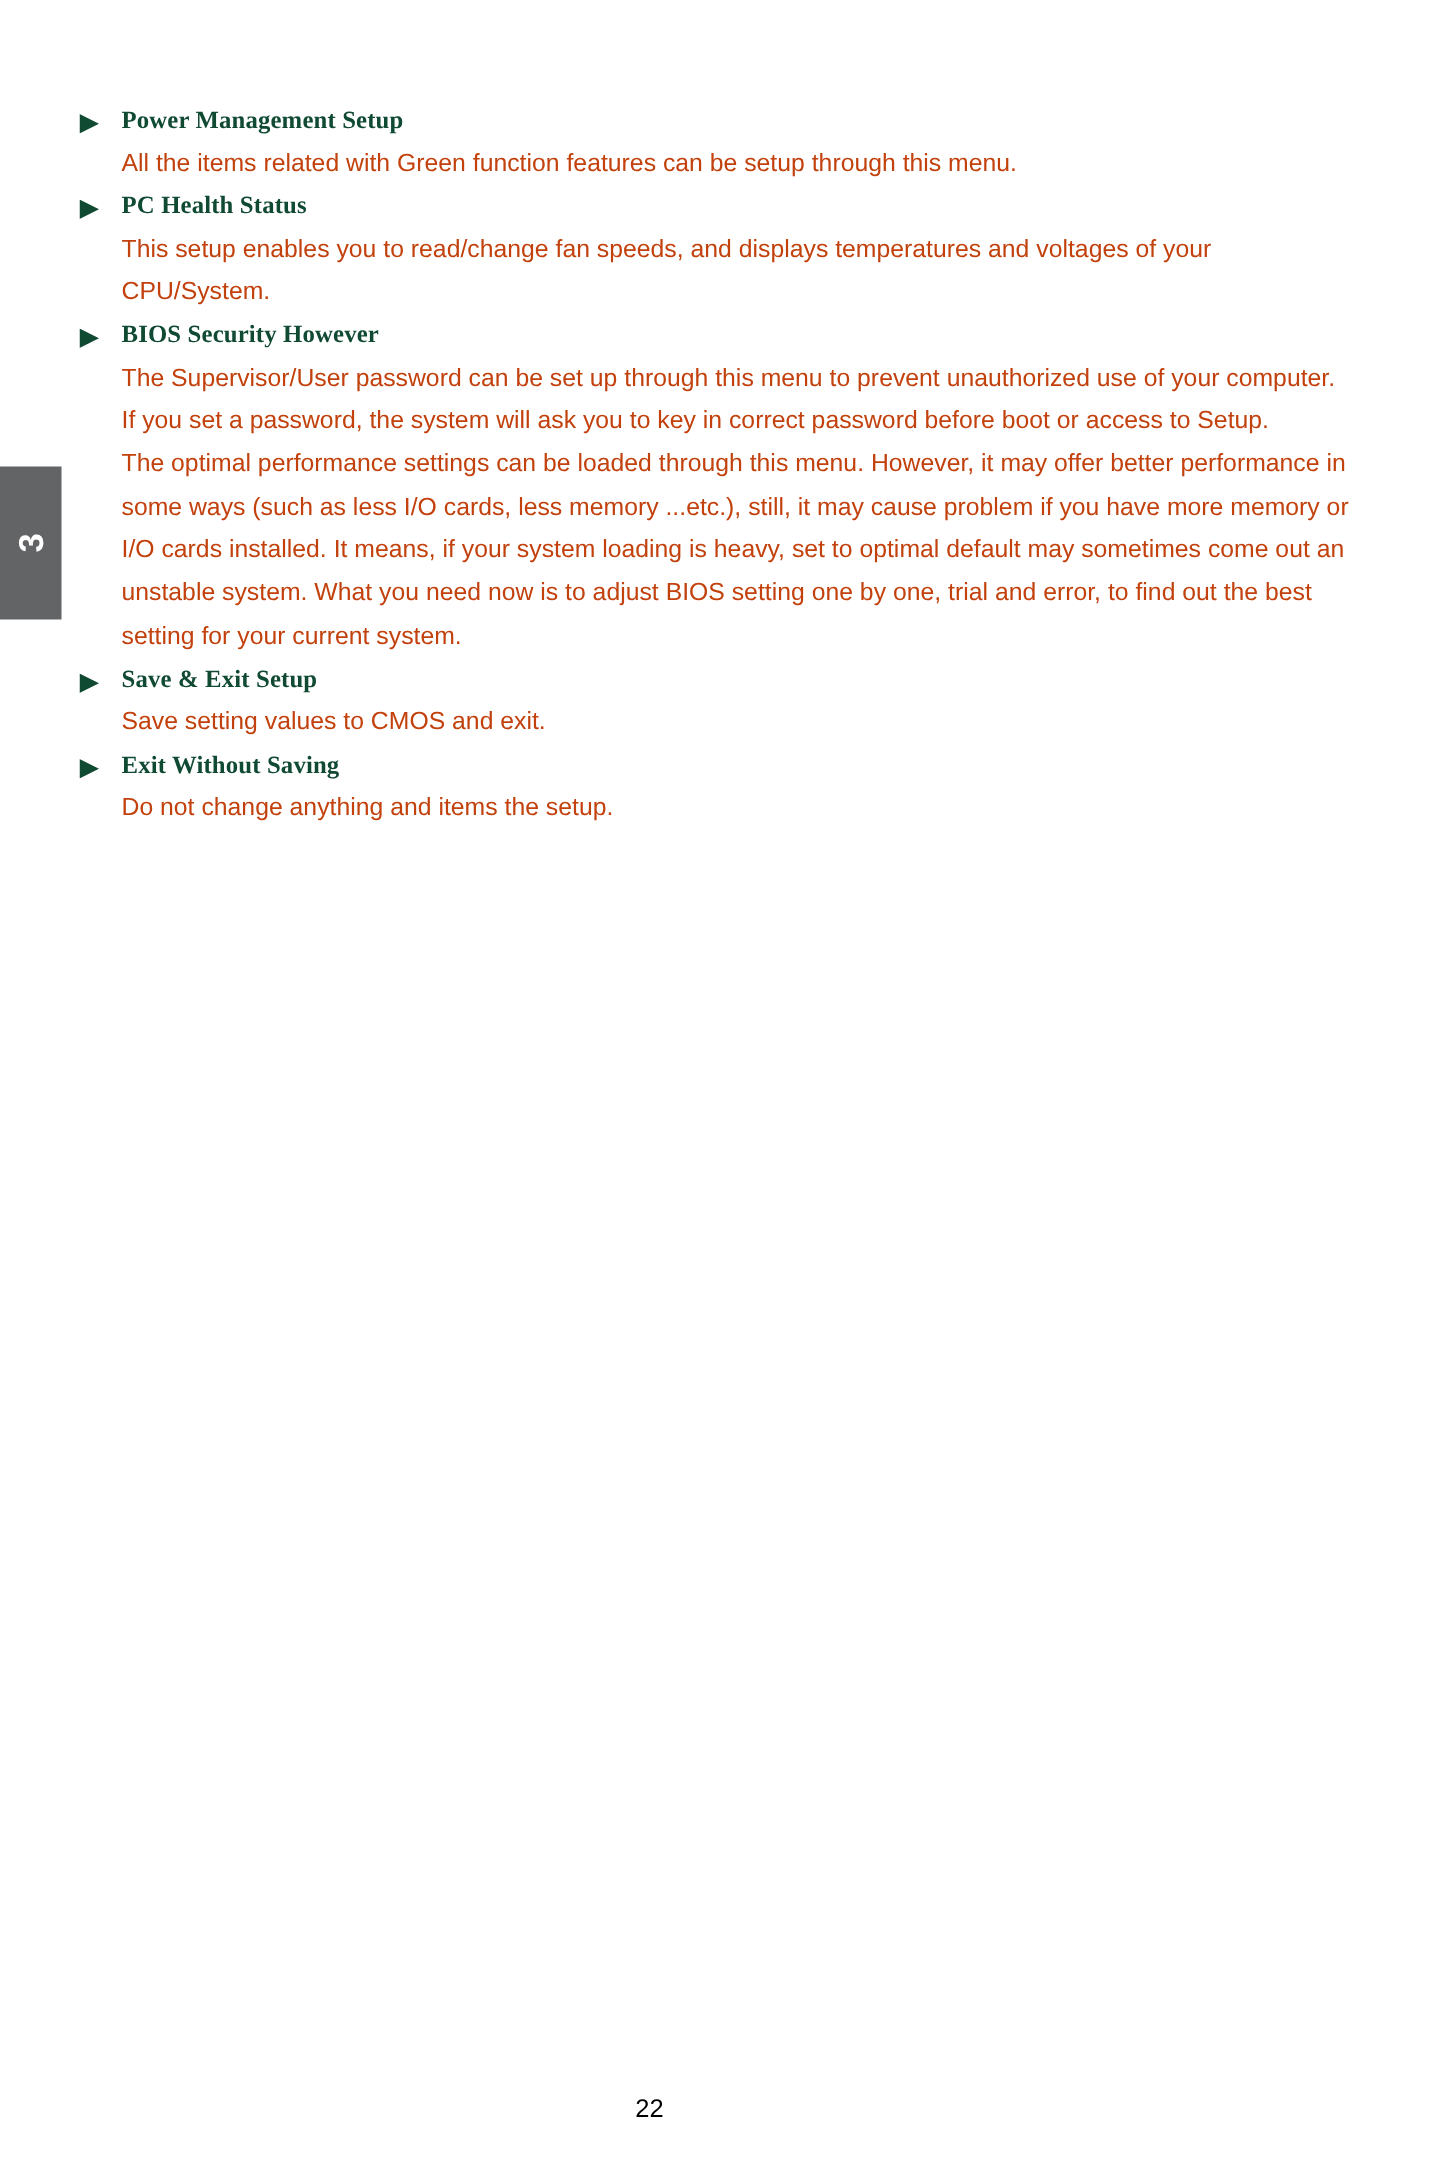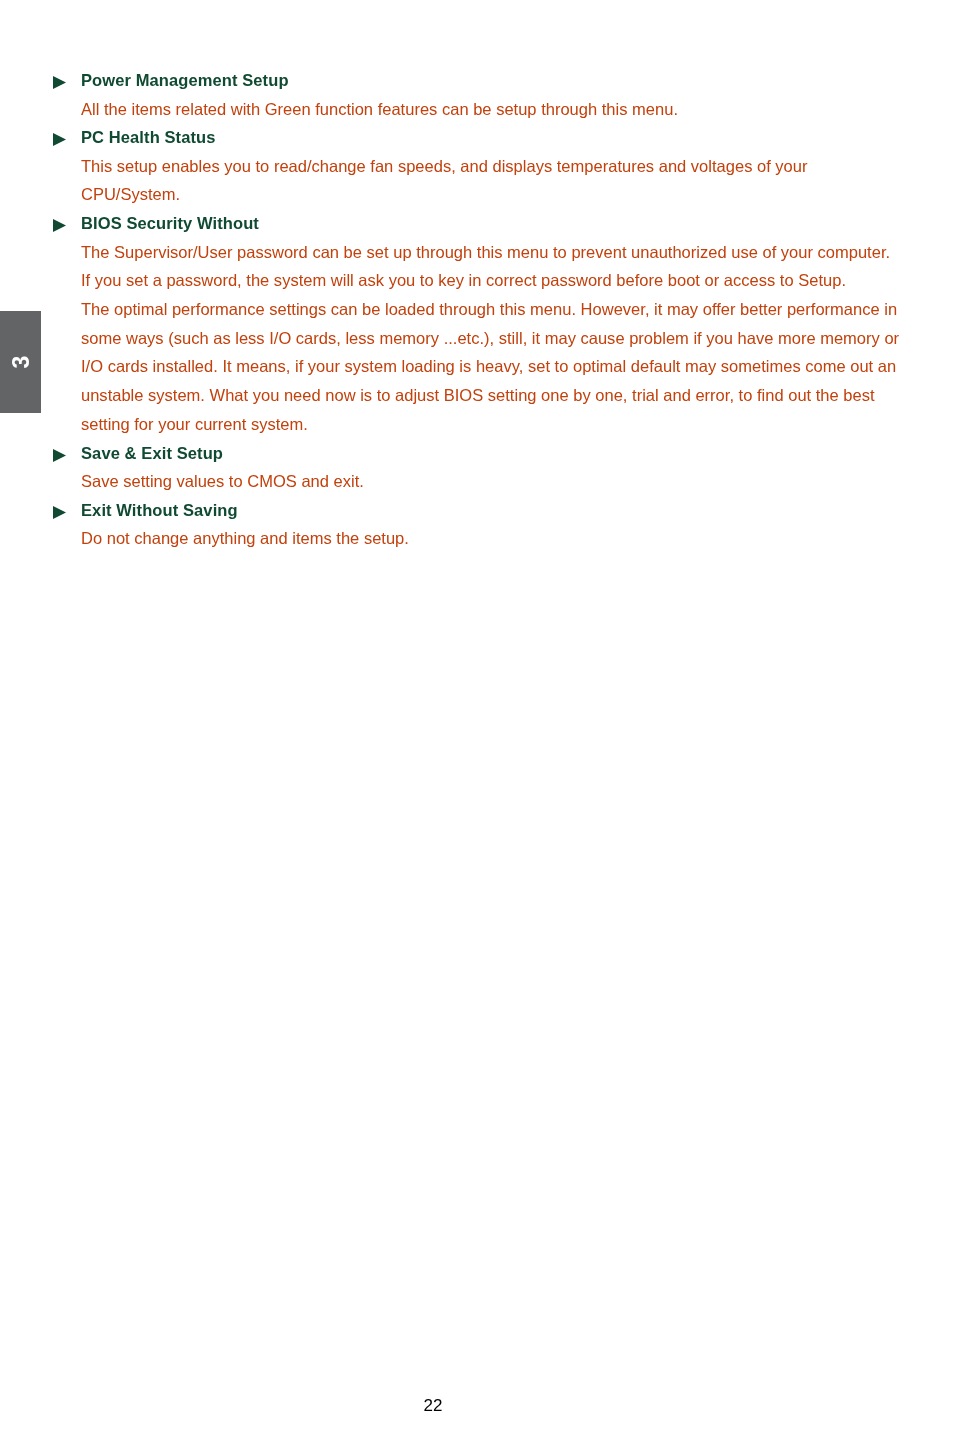--- a/index.html
+++ b/index.html
@@ -57,20 +57,21 @@
   }
 
   .entry-head {
     display: flex;
     align-items: flex-start;
     color: #104a33;
     font-weight: bold;
     font-size: 16.5px;
     line-height: 28.5px;
     letter-spacing: 0.1px;
+    font-family: Liberation Serif, serif;
   }
   .bullet-icon {
     flex: 0 0 auto;
     width: 28px;
     line-height: 28.5px;
     color: #104a33;
     font-size: 14px;
     display: inline-block;
   }
   .bullet-icon svg { display: block; margin-top: 10px; }
@@ -134,21 +135,21 @@
       <p class="entry-body">This setup enables you to read/change fan speeds, and displays temperatures and voltages of your CPU/System.</p>
     </div>
 
     <div class="entry">
       <div class="entry-head">
         <span class="bullet-icon">
           <svg width="14" height="13" viewBox="0 0 14 13" aria-hidden="true">
               <polygon points="0,0 13,6.5 0,13" fill="#104a33"></polygon>
             </svg>
         </span>
-        <span class="entry-title">BIOS Security Without</span>
+        <span class="entry-title">BIOS Security However</span>
       </div>
       <p class="entry-body">The Supervisor/User password can be set up through this menu to prevent unauthorized use of your computer. If you set a password, the system will ask you to key in correct password before boot or access to Setup.</p>
     </div>
 
     <div class="entry">
       <p class="entry-body">The optimal performance settings can be loaded through this menu. However, it may offer better performance in some ways (such as less I/O cards, less memory ...etc.), still, it may cause problem if you have more memory or I/O cards installed. It means, if your system loading is heavy, set to optimal default may sometimes come out an unstable system. What you need now is to adjust BIOS setting one by one, trial and error, to find out the best setting for your current system.</p>
     </div>
 
     <div class="entry">
       <div class="entry-head">

